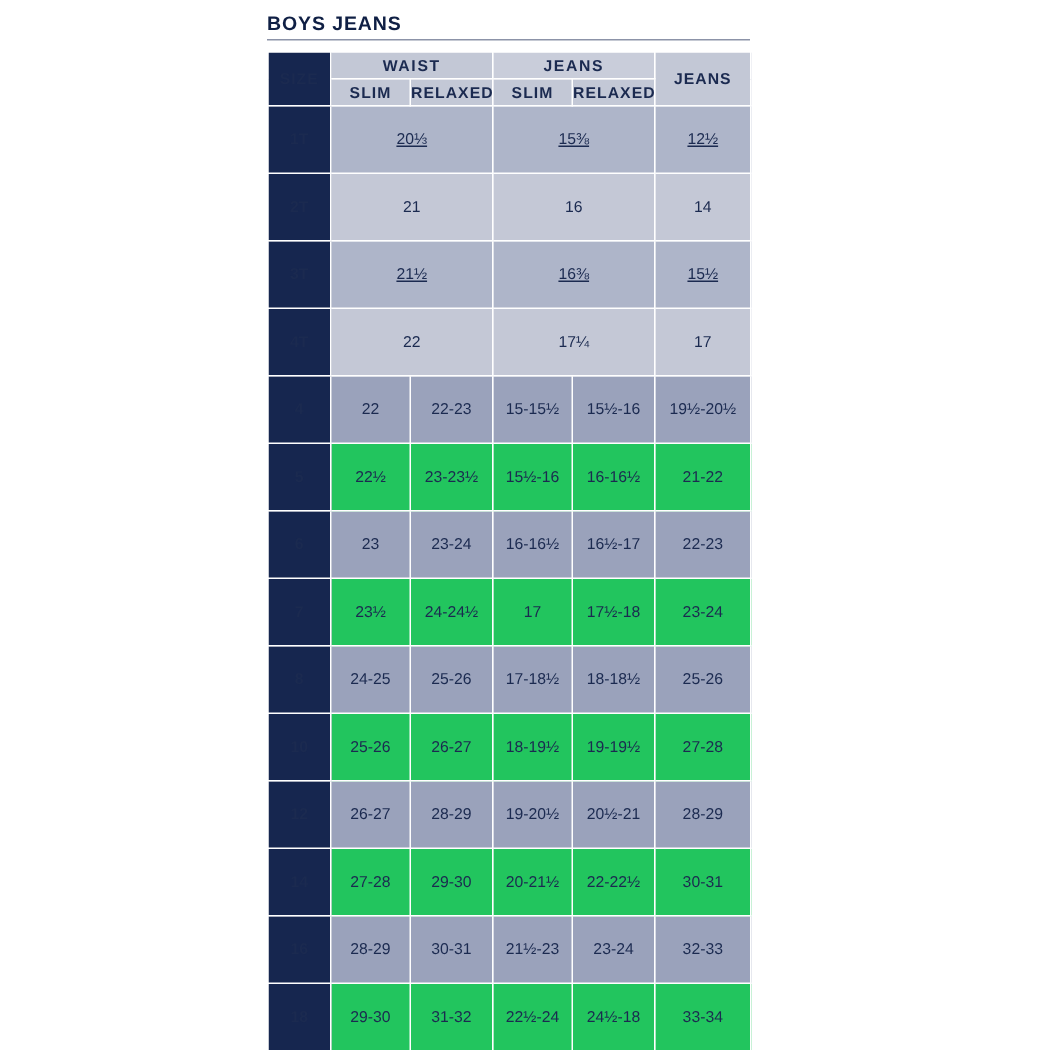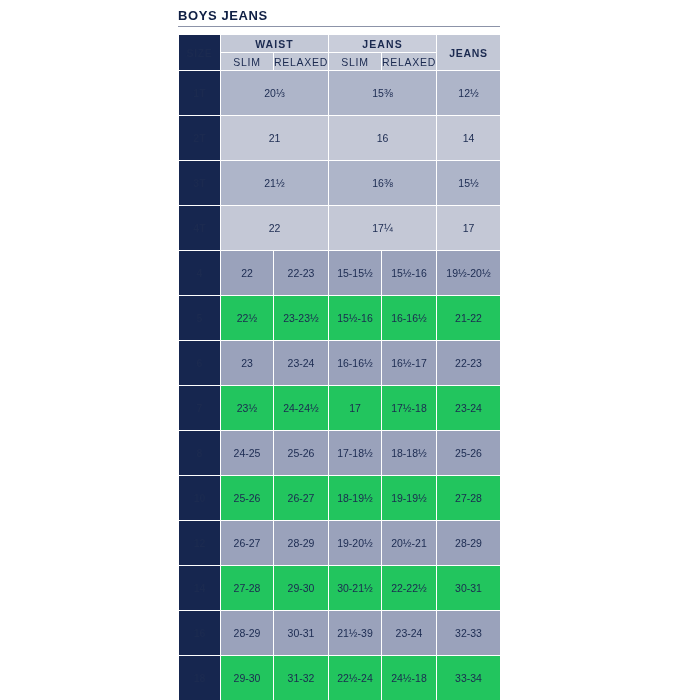--- a/index.html
+++ b/index.html
@@ -73,21 +73,21 @@
     font-weight: bold;
     letter-spacing: 1.1px;
     height: 17px;
     margin-top: 18px;
   }
   .hdr-group.light { background: #c9cdda; }
   .hdr-sub {
     background: #c3c8d6;
     color: #16264f;
     font-size: 7.5px;
-    font-weight: normal;
+    font-weight: bold;
     letter-spacing: 0.7px;
     height: 17px;
   }
   .hdr-inseam {
     background: #c3c8d6;
     color: #16264f;
     font-size: 10px;
     font-weight: bold;
     letter-spacing: 0.7px;
     height: 34px;
@@ -96,21 +96,21 @@
   
   td.size {
     background: #16264f;
     color: #ffffff;
     font-weight: bold;
     font-size: 11px;
   }
   tr { height: 45px; }
 
   
-  td.band-a { background: #aeb5c9; }
+  td.band-a { background: #aeb5c9; text-decoration: underline; }
   td.band-b { background: #c4c8d6; }
   td.band-c { background: #9aa2bb; }
   td.band-d { background: #22c55e; }
 </style>
 </head>
 <body>
 
 <div class="page">
 
   <div class="title">BOYS JEANS</div>
@@ -217,29 +217,29 @@
           <td class="band-c">26-27</td>
           <td class="band-c">28-29</td>
           <td class="band-c">19-20½</td>
           <td class="band-c">20½-21</td>
           <td class="band-c">28-29</td>
         </tr>
         <tr>
           <td class="size">14</td>
           <td class="band-d">27-28</td>
           <td class="band-d">29-30</td>
-          <td class="band-d">30-21½</td>
+          <td class="band-d">20-21½</td>
           <td class="band-d">22-22½</td>
           <td class="band-d">30-31</td>
         </tr>
         <tr>
           <td class="size">16</td>
           <td class="band-c">28-29</td>
           <td class="band-c">30-31</td>
-          <td class="band-c">21½-39</td>
+          <td class="band-c">21½-23</td>
           <td class="band-c">23-24</td>
           <td class="band-c">32-33</td>
         </tr>
         <tr>
           <td class="size">18</td>
           <td class="band-d">29-30</td>
           <td class="band-d">31-32</td>
           <td class="band-d">22½-24</td>
           <td class="band-d">24½-18</td>
           <td class="band-d">33-34</td>

